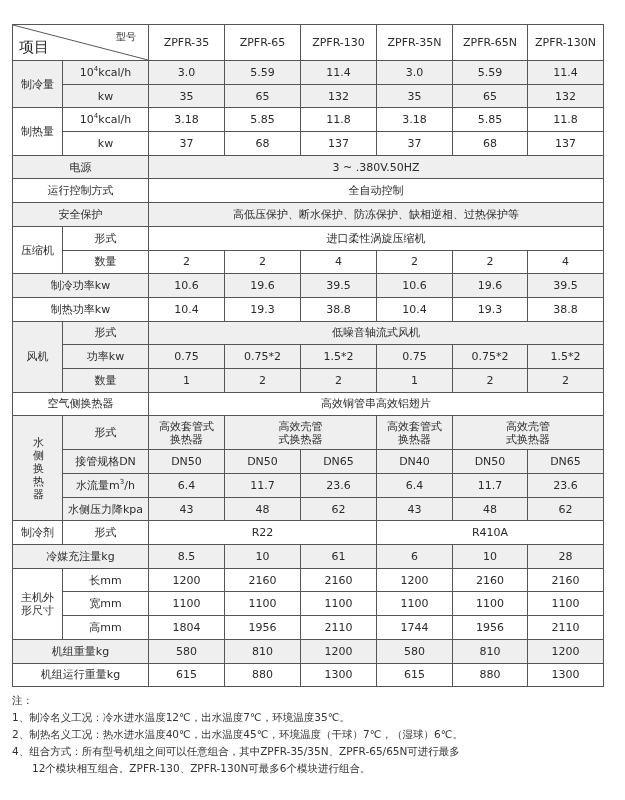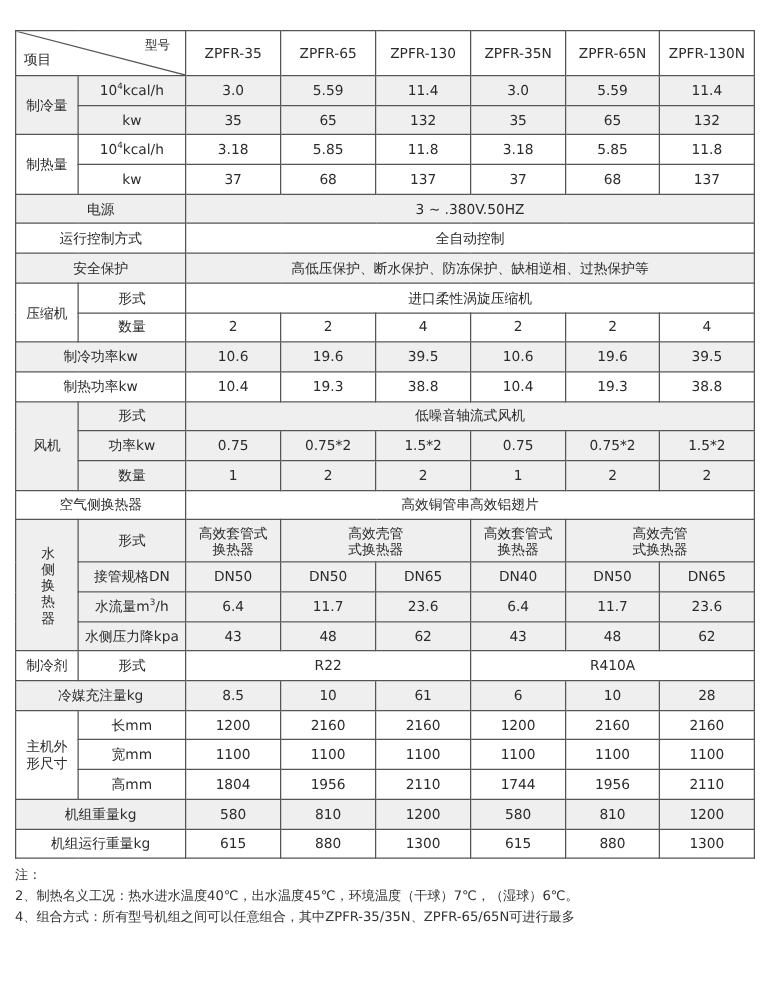--- a/index.html
+++ b/index.html
@@ -9,21 +9,21 @@
                 table-layout:fixed; width:591px; font-size:11px; }
   #spec-table td { border:1.2px solid #555; text-align:center; vertical-align:middle;
                    padding:0; line-height:13px; overflow:hidden; white-space:nowrap; }
   #spec-table tr { height:23.7px; }
   #spec-table tr.hdr { height:36px; }
   #spec-table tr.tall { height:34px; }
   .g { background:#efefef; }
   .w { background:#ffffff; }
   .diag { position:relative; }
   .diag svg { position:absolute; left:0; top:0; width:100%; height:100%; }
-  .diag .tl { position:absolute; left:6px; bottom:6px; font-size:11px; }
+  .diag .tl { position:absolute; left:6px; bottom:6px; font-size:15px; }
   .diag .tr { position:absolute; right:12px; top:5px; font-size:10px; }
   .wrap { white-space:normal !important; }
   sup { font-size:7px; line-height:0; }
   #notes { position:absolute; left:12px; top:692px; width:600px; font-size:10.5px; line-height:17px; color:#333; }
   #notes div { white-space:nowrap; }
   #notes .indent { padding-left:20px; }
 </style>
 </head>
 <body>
 
@@ -274,15 +274,17 @@
     <td>1300</td>
     <td>615</td>
     <td>880</td>
     <td>1300</td>
   </tr>
 </tbody>
   </table>
 
 <div id="notes">
   <div>注：</div>
+  <div>1、制冷名义工况：冷水进水温度12℃，出水温度7℃，环境温度35℃。</div>
   <div>2、制热名义工况：热水进水温度40℃，出水温度45℃，环境温度（干球）7℃，（湿球）6℃。</div>
   <div>4、组合方式：所有型号机组之间可以任意组合，其中ZPFR-35/35N、ZPFR-65/65N可进行最多</div>
+  <div class="indent">12个模块相互组合。ZPFR-130、ZPFR-130N可最多6个模块进行组合。</div>
 </div>
 
 </body></html>

